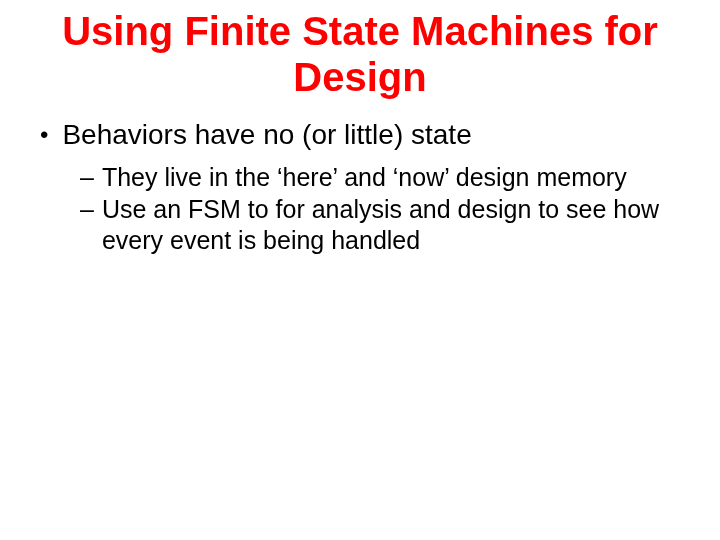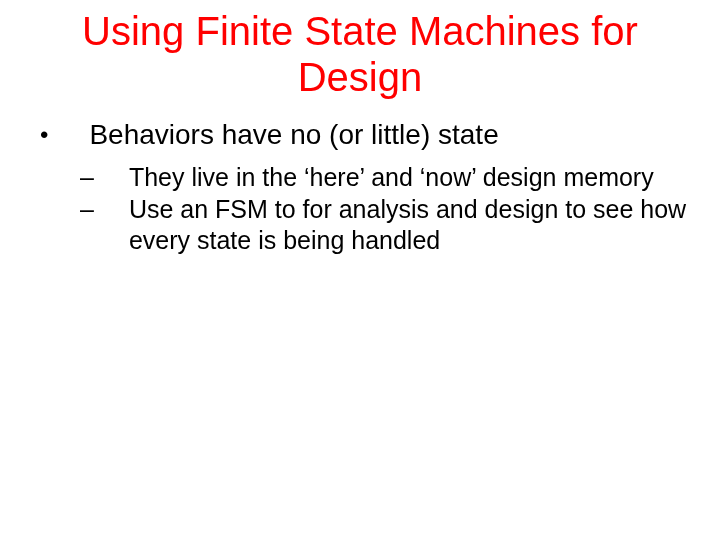--- a/index.html
+++ b/index.html
@@ -11,21 +11,21 @@
       width: 720px;
       height: 540px;
       background: #ffffff;
       font-family: Arial, Helvetica, sans-serif;
       padding: 8px 30px 0 30px;
       overflow: hidden;
     }
     .title {
       color: #ff0000;
       font-size: 40px;
-      font-weight: 400;
+      font-weight: 700;
       text-align: center;
       line-height: 1.15;
       margin-bottom: 18px;
       padding: 0 10px;
     }
     .bullet-level1 {
       display: flex;
       align-items: flex-start;
       font-size: 28px;
       color: #000000;
@@ -45,34 +45,33 @@
       color: #000000;
       margin-left: 50px;
       line-height: 1.22;
       margin-bottom: 2px;
     }
     .bullet-level2 .marker {
       margin-right: 8px;
     }
     .bullet-text {
       flex: 1;
-      margin-left: 27px;
     }
   </style>
 </head>
 <body>
 
 <h1 class="title">Using Finite State Machines for Design</h1>
 
 <div class="bullet-level1">
   <span class="marker">•</span>
   <span class="bullet-text">Behaviors have no (or little) state</span>
 </div>
 
 <div class="bullet-level2">
   <span class="marker">–</span>
   <span class="bullet-text">They live in the ‘here’ and ‘now’ design memory</span>
 </div>
 
 <div class="bullet-level2">
   <span class="marker">–</span>
-  <span class="bullet-text">Use an FSM to for analysis and design to see how every state is being handled</span>
+  <span class="bullet-text">Use an FSM to for analysis and design to see how every event is being handled</span>
 </div>
 
 </body></html>

